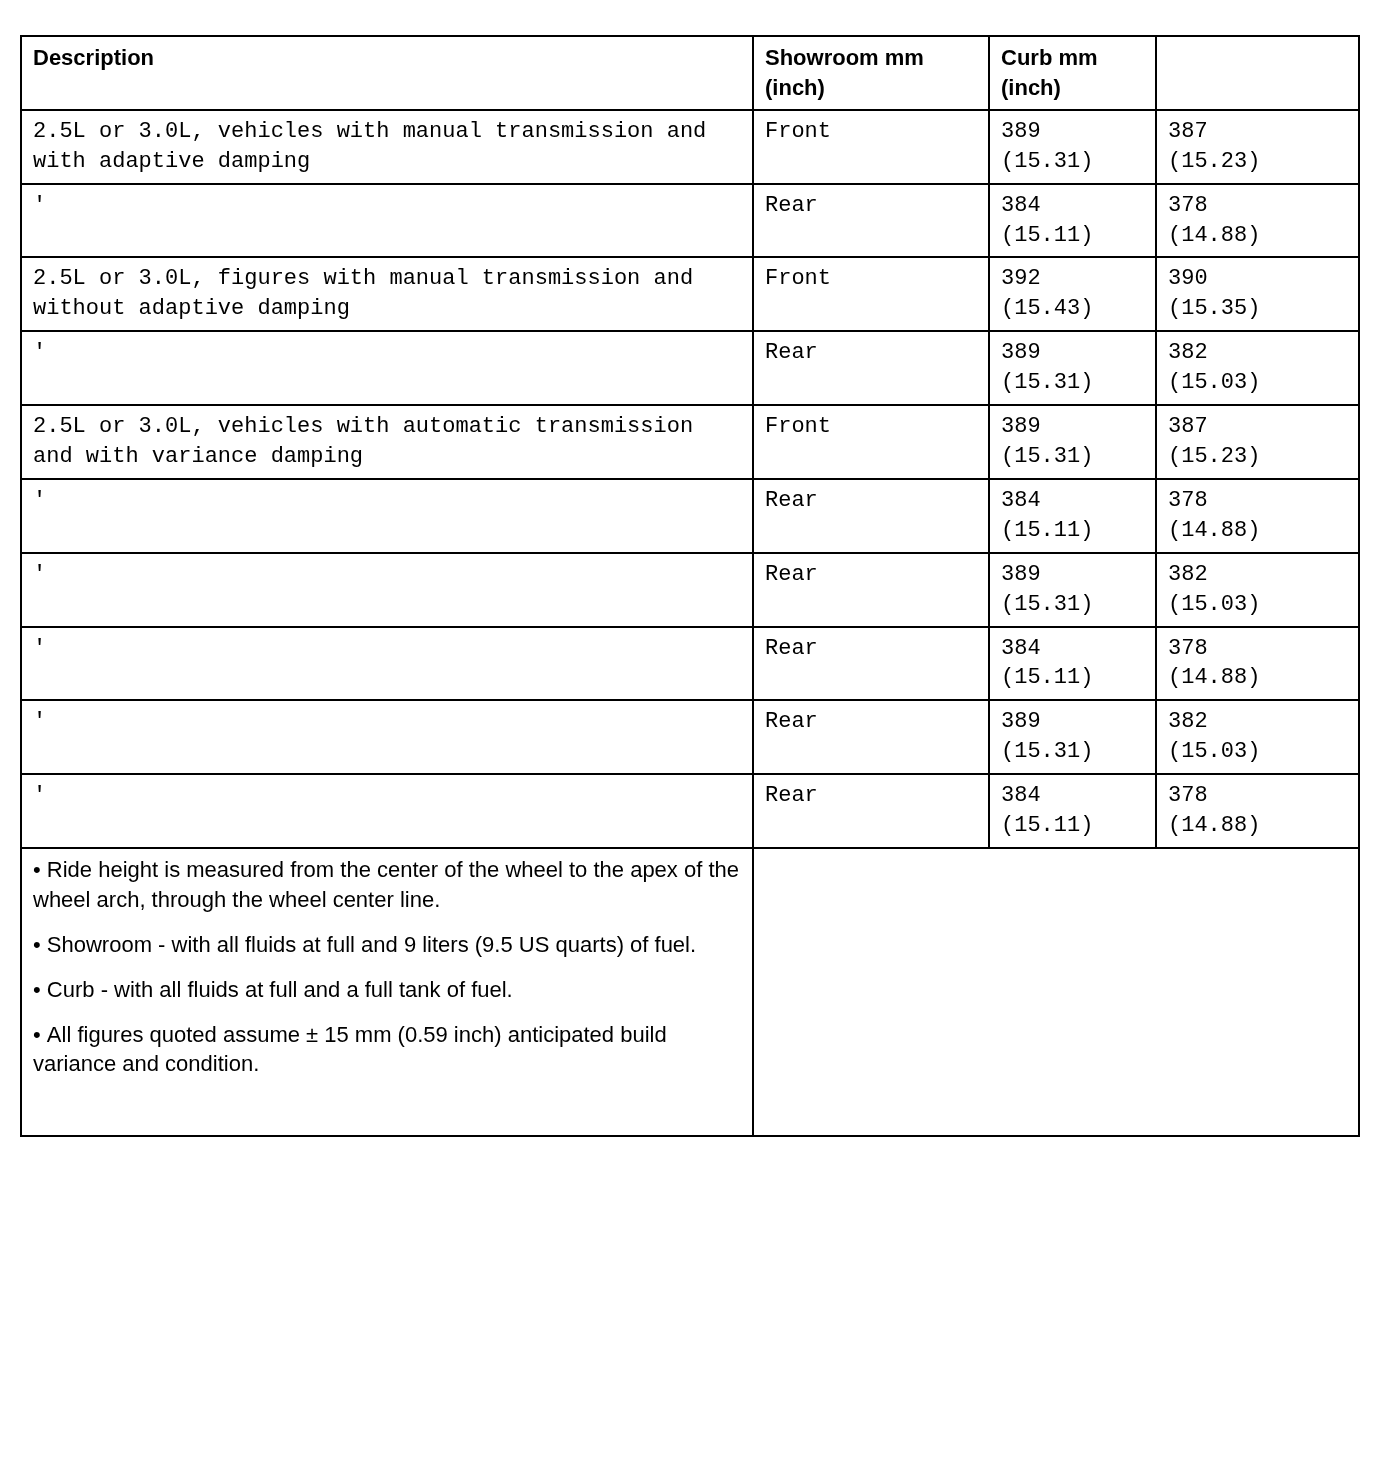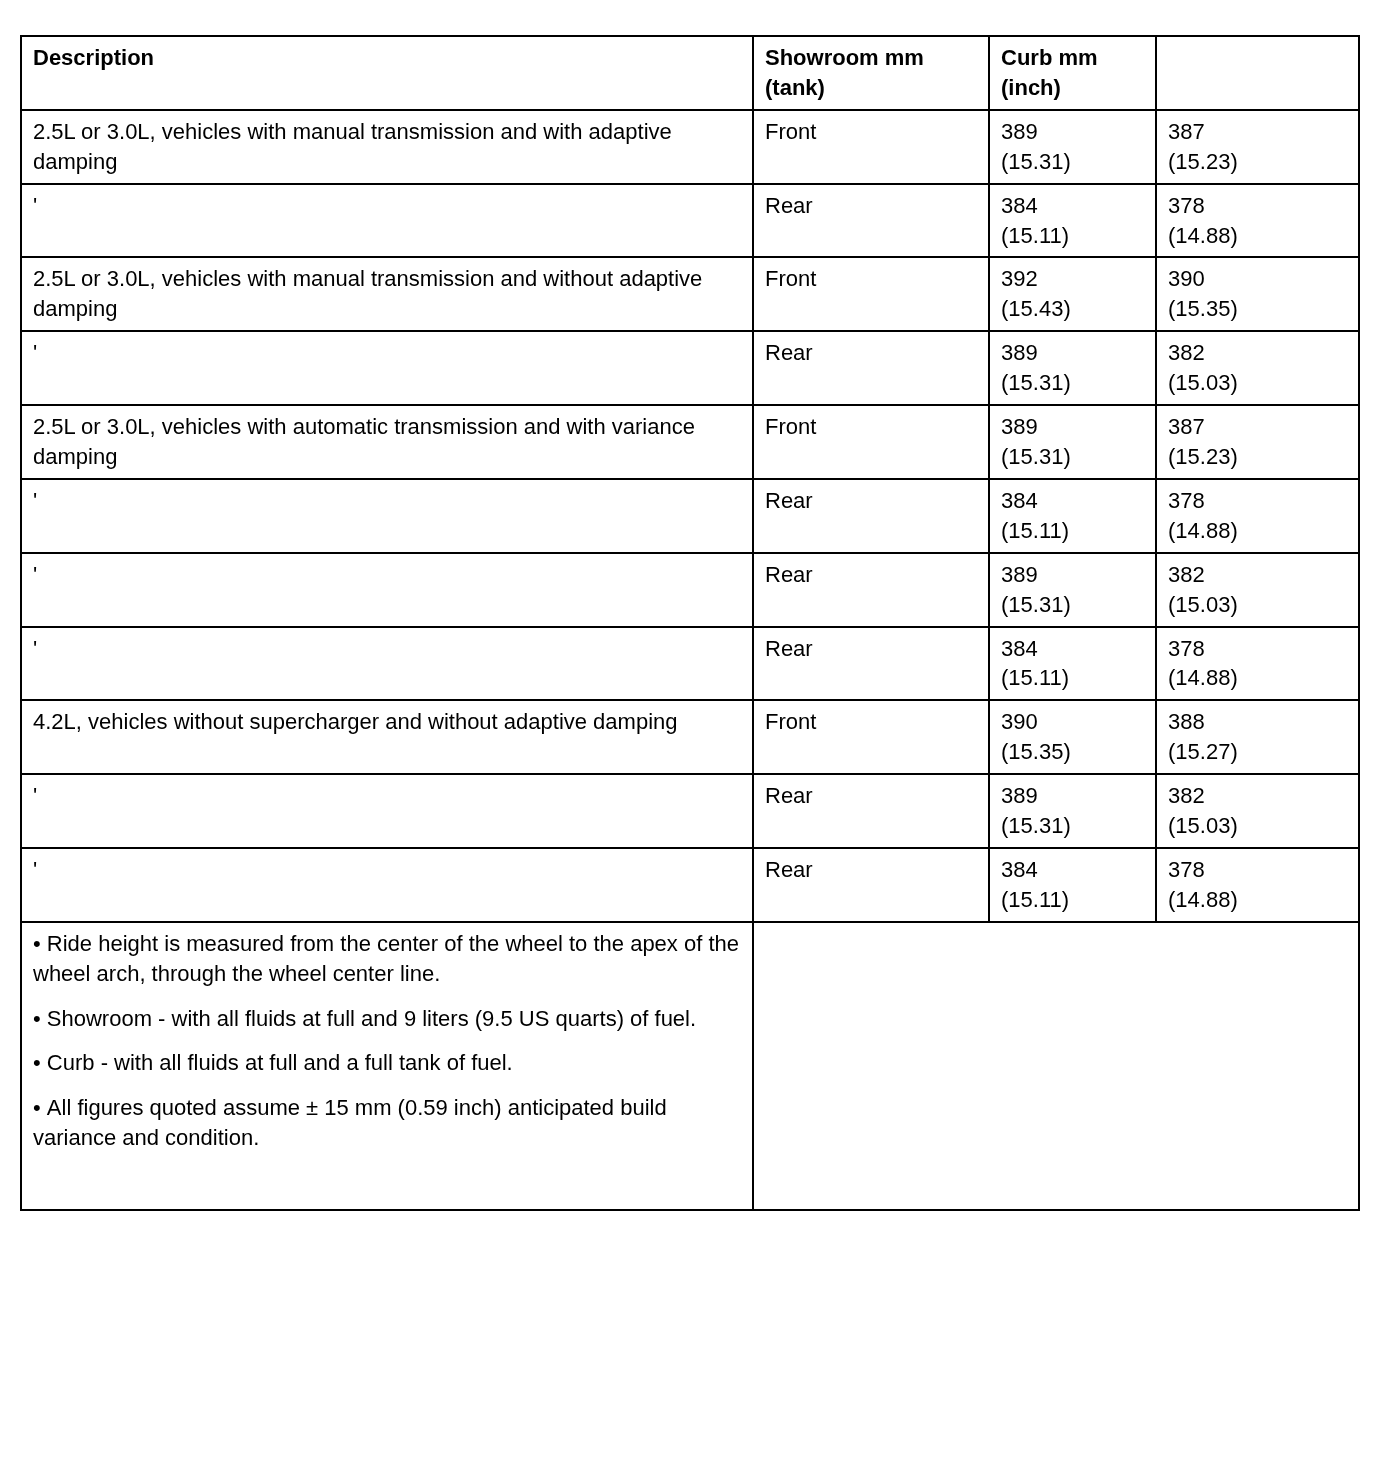--- a/index.html
+++ b/index.html
@@ -29,21 +29,21 @@
     padding: 6px 8px 6px 11px;
     font-size: 22px;
     line-height: 1.36;
     overflow: hidden;
   }
   table.spec-table th {
     font-weight: bold;
     white-space: pre-line;
   }
   tr.hdr-row { height: 64px; }
-  tr.data-row { height: 60px; }
+  tr.data-row { height: 60px; font-family: Liberation Mono, monospace; }
   td.val, td.pos { white-space: pre-line; }
   tr.notes-row { height: 288px; margin-left: 44px; }
   td.notes-cell { padding-top: 10px; }
   .note {
     margin: 0 0 15px 0;
   }
   .note::before {
     content: "\2022\00a0";
     font-size: 22px;
   }
@@ -56,21 +56,21 @@
     <colgroup>
       <col style="width:732px">
       <col style="width:236px">
       <col style="width:167px">
       <col style="width:203px">
     </colgroup>
     <tbody>
       <tr class="hdr-row">
         <th>Description</th>
         <th>Showroom mm
-(tank)</th>
+(inch)</th>
         <th>Curb mm
 (inch)</th>
         <th></th>
       </tr>
 
       <tr class="data-row">
         <td class="desc">2.5L or 3.0L, vehicles with manual transmission and with adaptive damping</td>
         <td class="pos">Front</td>
         <td class="val">389
 (15.31)</td>
@@ -79,21 +79,21 @@
       </tr>
       <tr class="data-row">
         <td class="desc">'</td>
         <td class="pos">Rear</td>
         <td class="val">384
 (15.11)</td>
         <td class="val">378
 (14.88)</td>
       </tr>
       <tr class="data-row">
-        <td class="desc">2.5L or 3.0L, vehicles with manual transmission and without adaptive damping</td>
+        <td class="desc">2.5L or 3.0L, figures with manual transmission and without adaptive damping</td>
         <td class="pos">Front</td>
         <td class="val">392
 (15.43)</td>
         <td class="val">390
 (15.35)</td>
       </tr>
       <tr class="data-row">
         <td class="desc">'</td>
         <td class="pos">Rear</td>
         <td class="val">389
@@ -127,28 +127,20 @@
       </tr>
       <tr class="data-row">
         <td class="desc">'</td>
         <td class="pos">Rear</td>
         <td class="val">384
 (15.11)</td>
         <td class="val">378
 (14.88)</td>
       </tr>
       <tr class="data-row">
-        <td class="desc">4.2L, vehicles without supercharger and without adaptive damping</td>
-        <td class="pos">Front</td>
-        <td class="val">390
-(15.35)</td>
-        <td class="val">388
-(15.27)</td>
-      </tr>
-      <tr class="data-row">
         <td class="desc">'</td>
         <td class="pos">Rear</td>
         <td class="val">389
 (15.31)</td>
         <td class="val">382
 (15.03)</td>
       </tr>
       <tr class="data-row">
         <td class="desc">'</td>
         <td class="pos">Rear</td>

